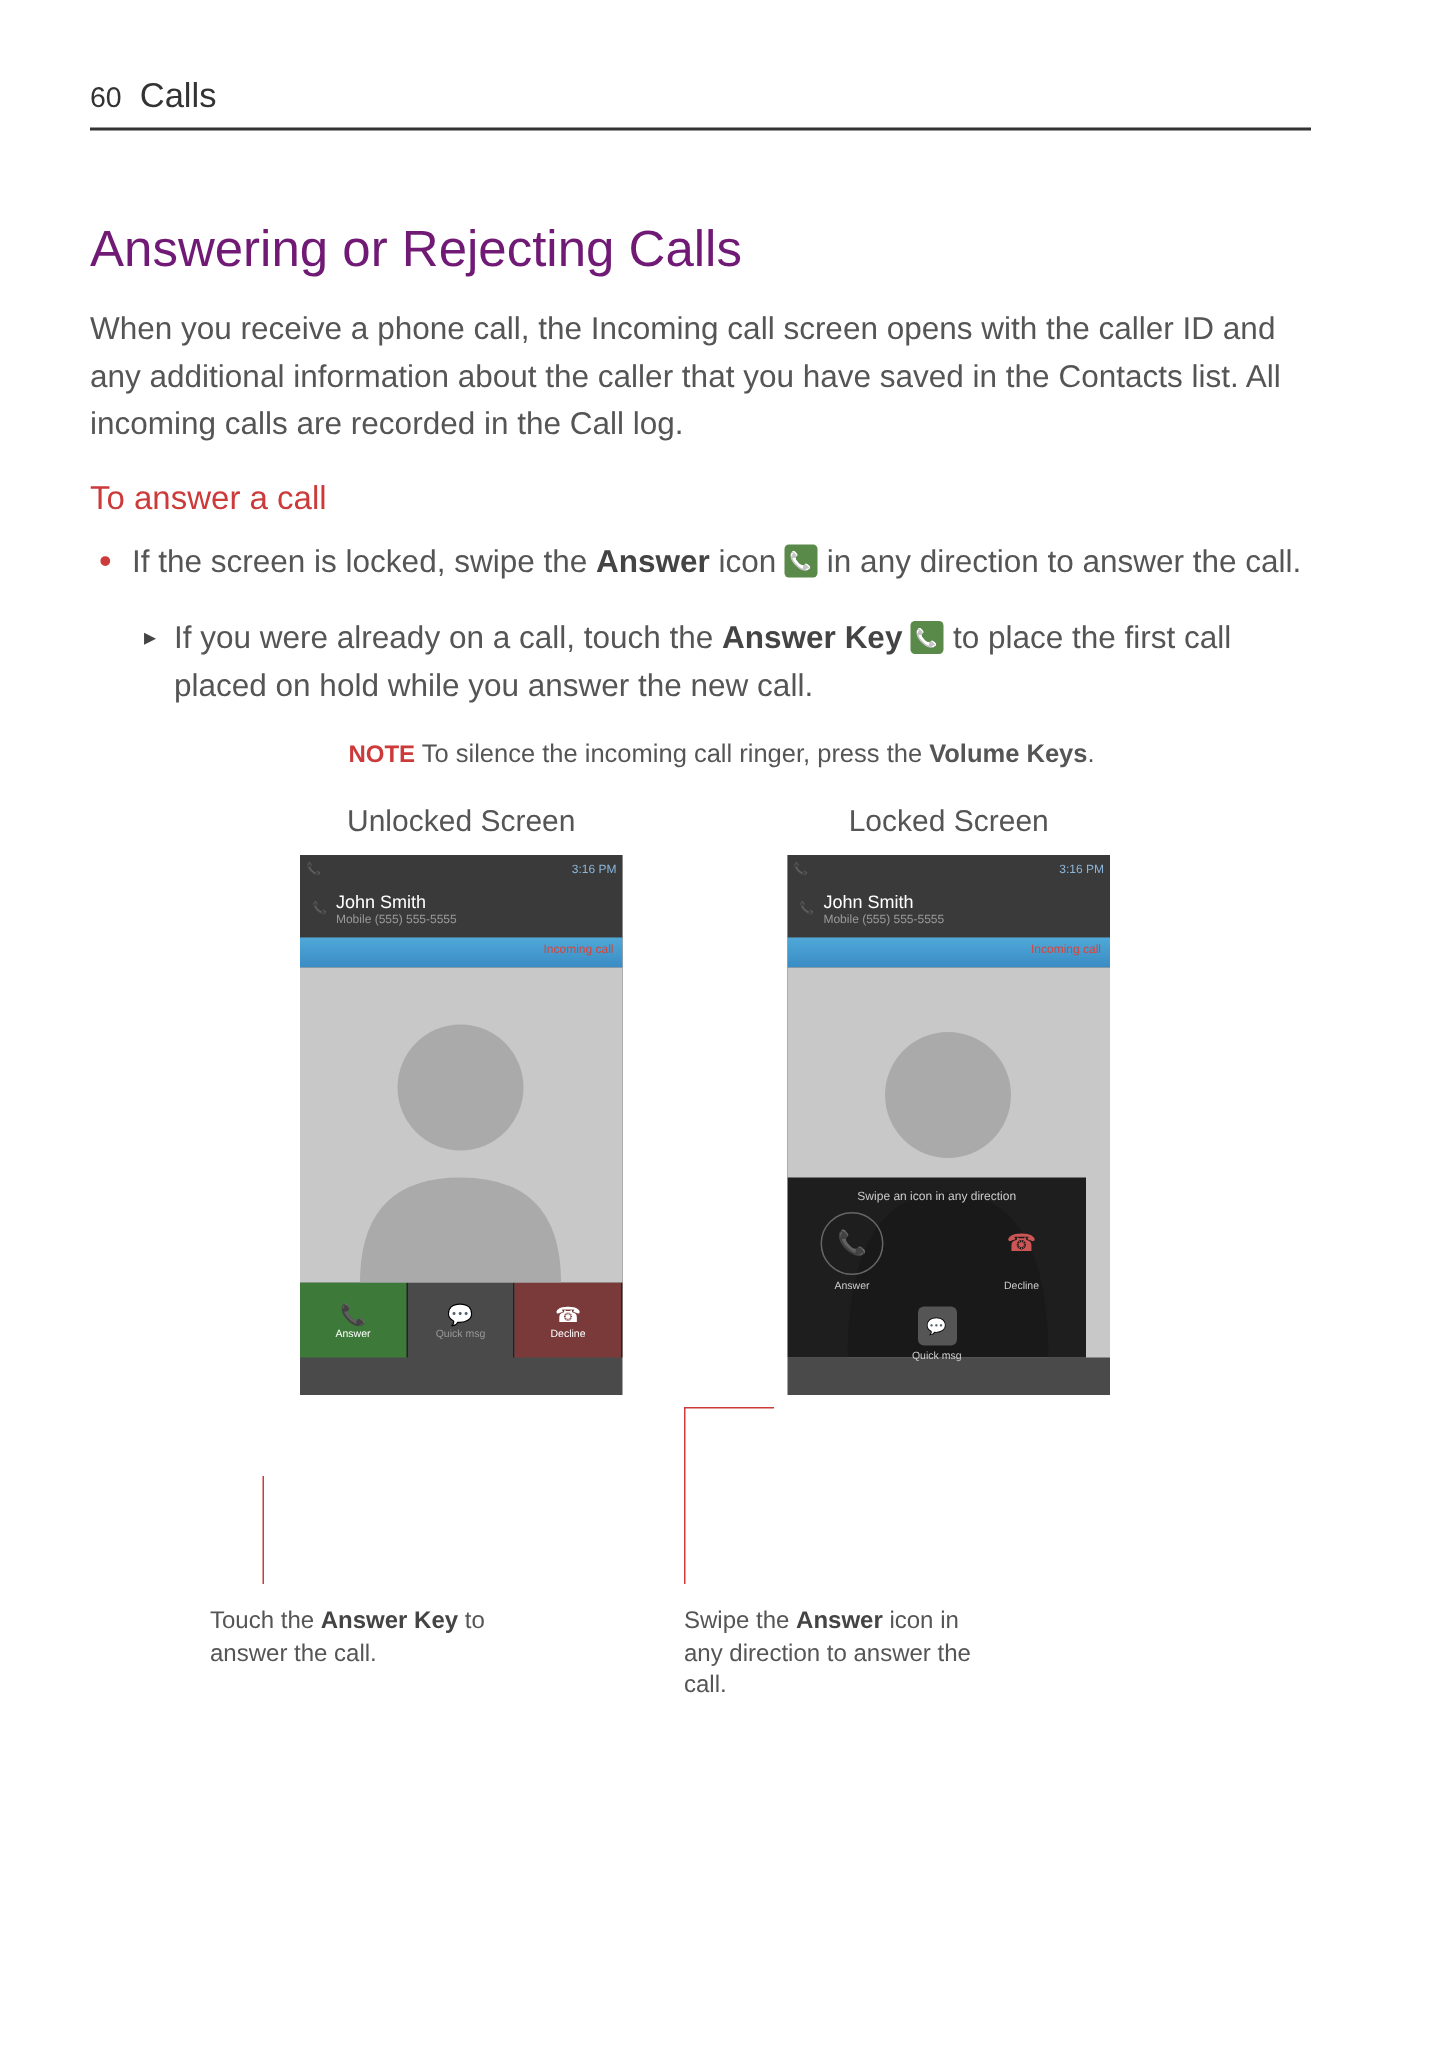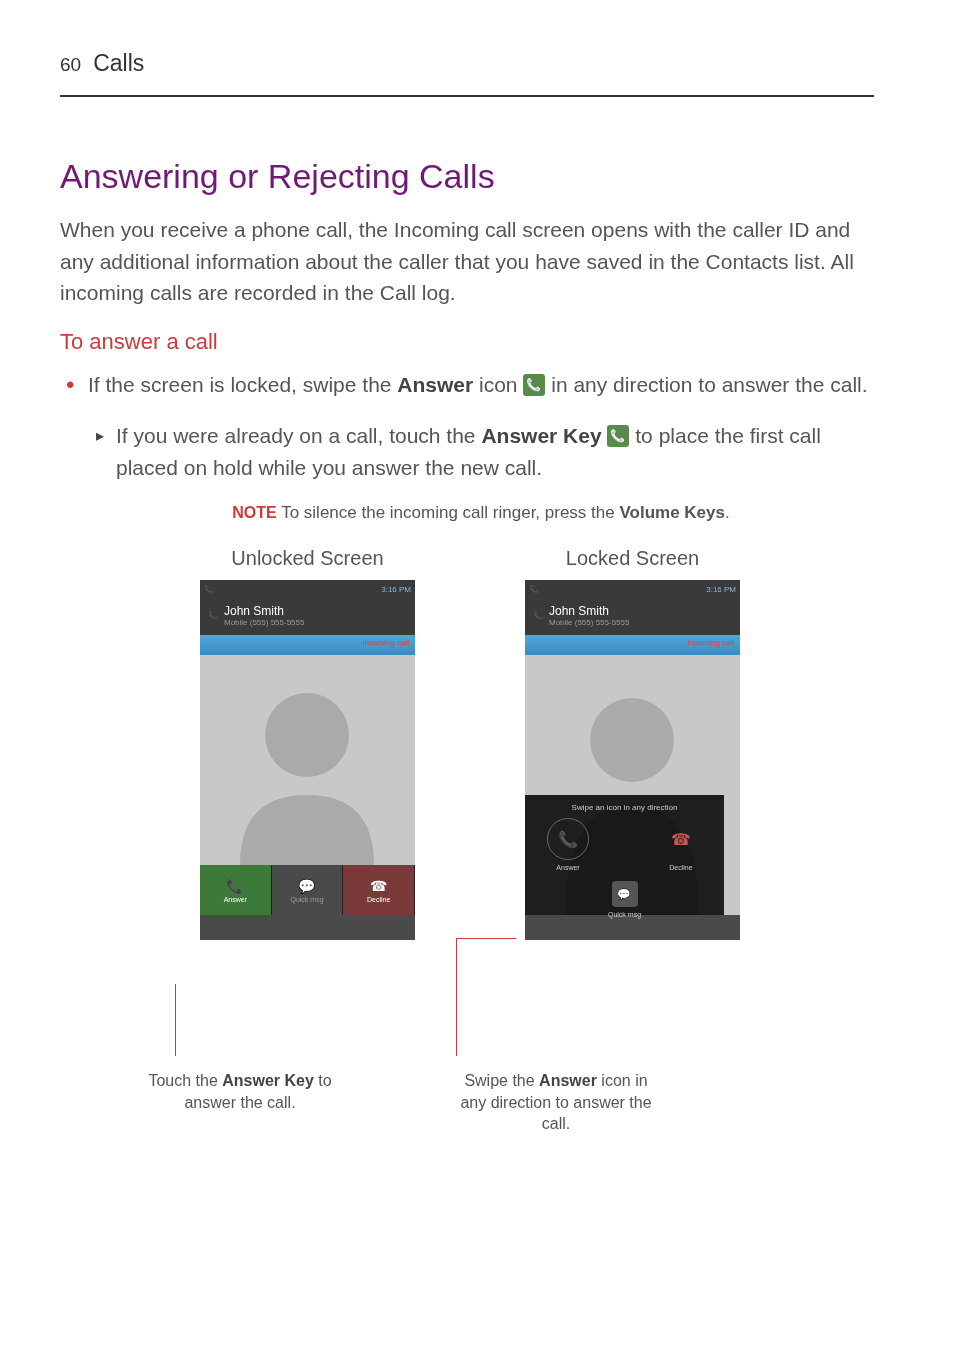--- a/index.html
+++ b/index.html
@@ -5,21 +5,21 @@
     * { margin: 0; padding: 0; box-sizing: border-box; }
     body {
       width: 954px;
       height: 1372px;
       background: #fff;
       font-family: Arial, Helvetica, sans-serif;
       color: #444;
       position: relative;
       padding: 50px 80px 50px 60px;
     }
-    .header-row { display: flex; align-items: baseline; gap: 12px; margin-bottom: 18px; }
+    .header-row { display: flex; align-items: baseline; gap: 12px; margin-bottom: 8px; }
     .page-num { font-size: 19px; color: #333; }
     .header-title { font-size: 23px; color: #333; flex: 1; }
     .header-rule { border: none; border-top: 2px solid #333; margin-bottom: 60px; }
     .h1 { color: #701a75; font-size: 34px; font-weight: 500; margin: 20px 0 18px; }
     .body-text { font-size: 21px; line-height: 1.5; color: #555; margin-bottom: 20px; }
     .h2 { color: #cc3a3a; font-size: 22px; font-weight: 400; margin: 10px 0 14px; }
     .bullet-list { list-style: none; }
     .bullet-item { position: relative; padding-left: 28px; font-size: 21px; line-height: 1.5; color: #555; margin-bottom: 20px; }
     .bullet-item::before { content: "•"; color: #cc3a3a; position: absolute; left: 6px; font-size: 24px; top: -2px; }
     .sub-item { position: relative; padding-left: 56px; font-size: 21px; line-height: 1.5; color: #555; margin-bottom: 20px; }
@@ -48,21 +48,21 @@
     .btn-answer { background: #3d7a3a; color: #fff; }
     .btn-msg { background: #4a4a4a; color: #999; }
     .btn-decline { background: #7a3a3a; color: #fff; }
     .btn-icon { font-size: 14px; margin-bottom: 2px; }
     .locked-dark { position: absolute; bottom: 0; left: 0; right: 16px; height: 120px; background: rgba(0,0,0,0.85); padding: 8px 10px; }
     .swipe-text { color: #ccc; font-size: 8px; text-align: center; margin-bottom: 6px; }
     .locked-row { display: flex; justify-content: space-between; align-items: center; padding: 0 12px; }
     .locked-circle { width: 42px; height: 42px; border-radius: 50%; border: 1px solid #666; display: flex; flex-direction: column; align-items: center; justify-content: center; position: relative; }
     .locked-circle-label { font-size: 7px; color: #ccc; margin-top: 4px; text-align: center; }
     .locked-msg { width: 26px; height: 26px; background: #555; border-radius: 4px; display: flex; align-items: center; justify-content: center; font-size: 11px; color: #ccc; margin: 10px auto 0; }
-    .caption { font-size: 16px; color: #555; line-height: 1.35; margin-top: 12px; max-width: 200px; text-align: center; }
+    .caption { font-size: 16px; color: #555; line-height: 1.35; margin-top: 12px; max-width: 200px; }
     .callout-v { position: absolute; width: 1px; background: #cc3a3a; }
     .callout-v-unlocked { left: 175px; top: 984px; height: 72px; }
     .callout-h-locked { position: absolute; height: 1px; width: 60px; background: #cc3a3a; left: 456px; top: 938px; }
     .callout-v-locked { position: absolute; width: 1px; height: 118px; background: #cc3a3a; left: 456px; top: 938px; }
     .caption-unlocked { position: absolute; left: 140px; top: 1058px; }
     .caption-locked { position: absolute; left: 456px; top: 1058px; width: 220px; }
   </style>
 </head>
 <body>
 

